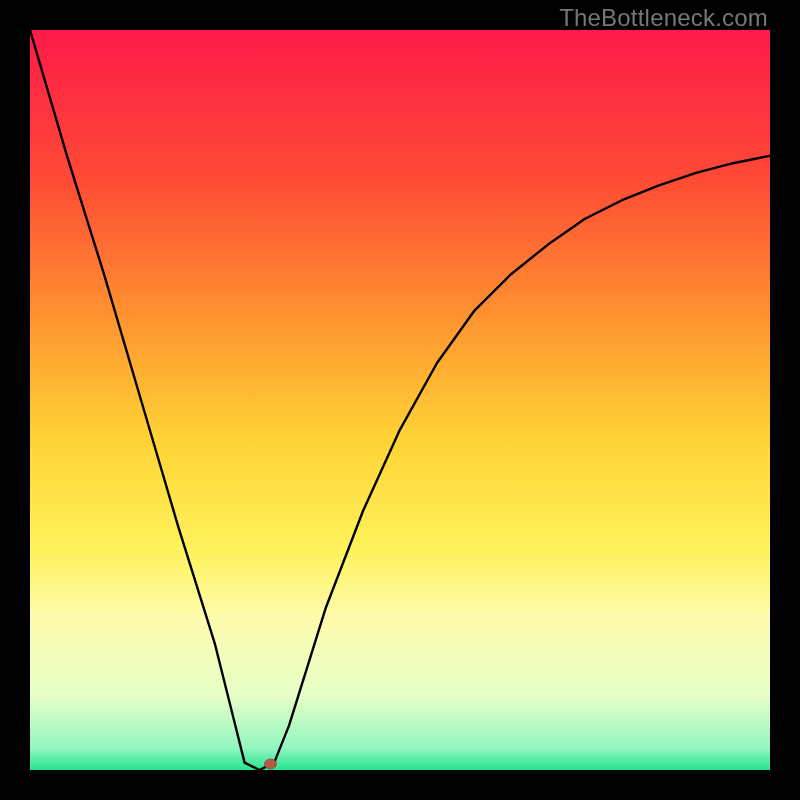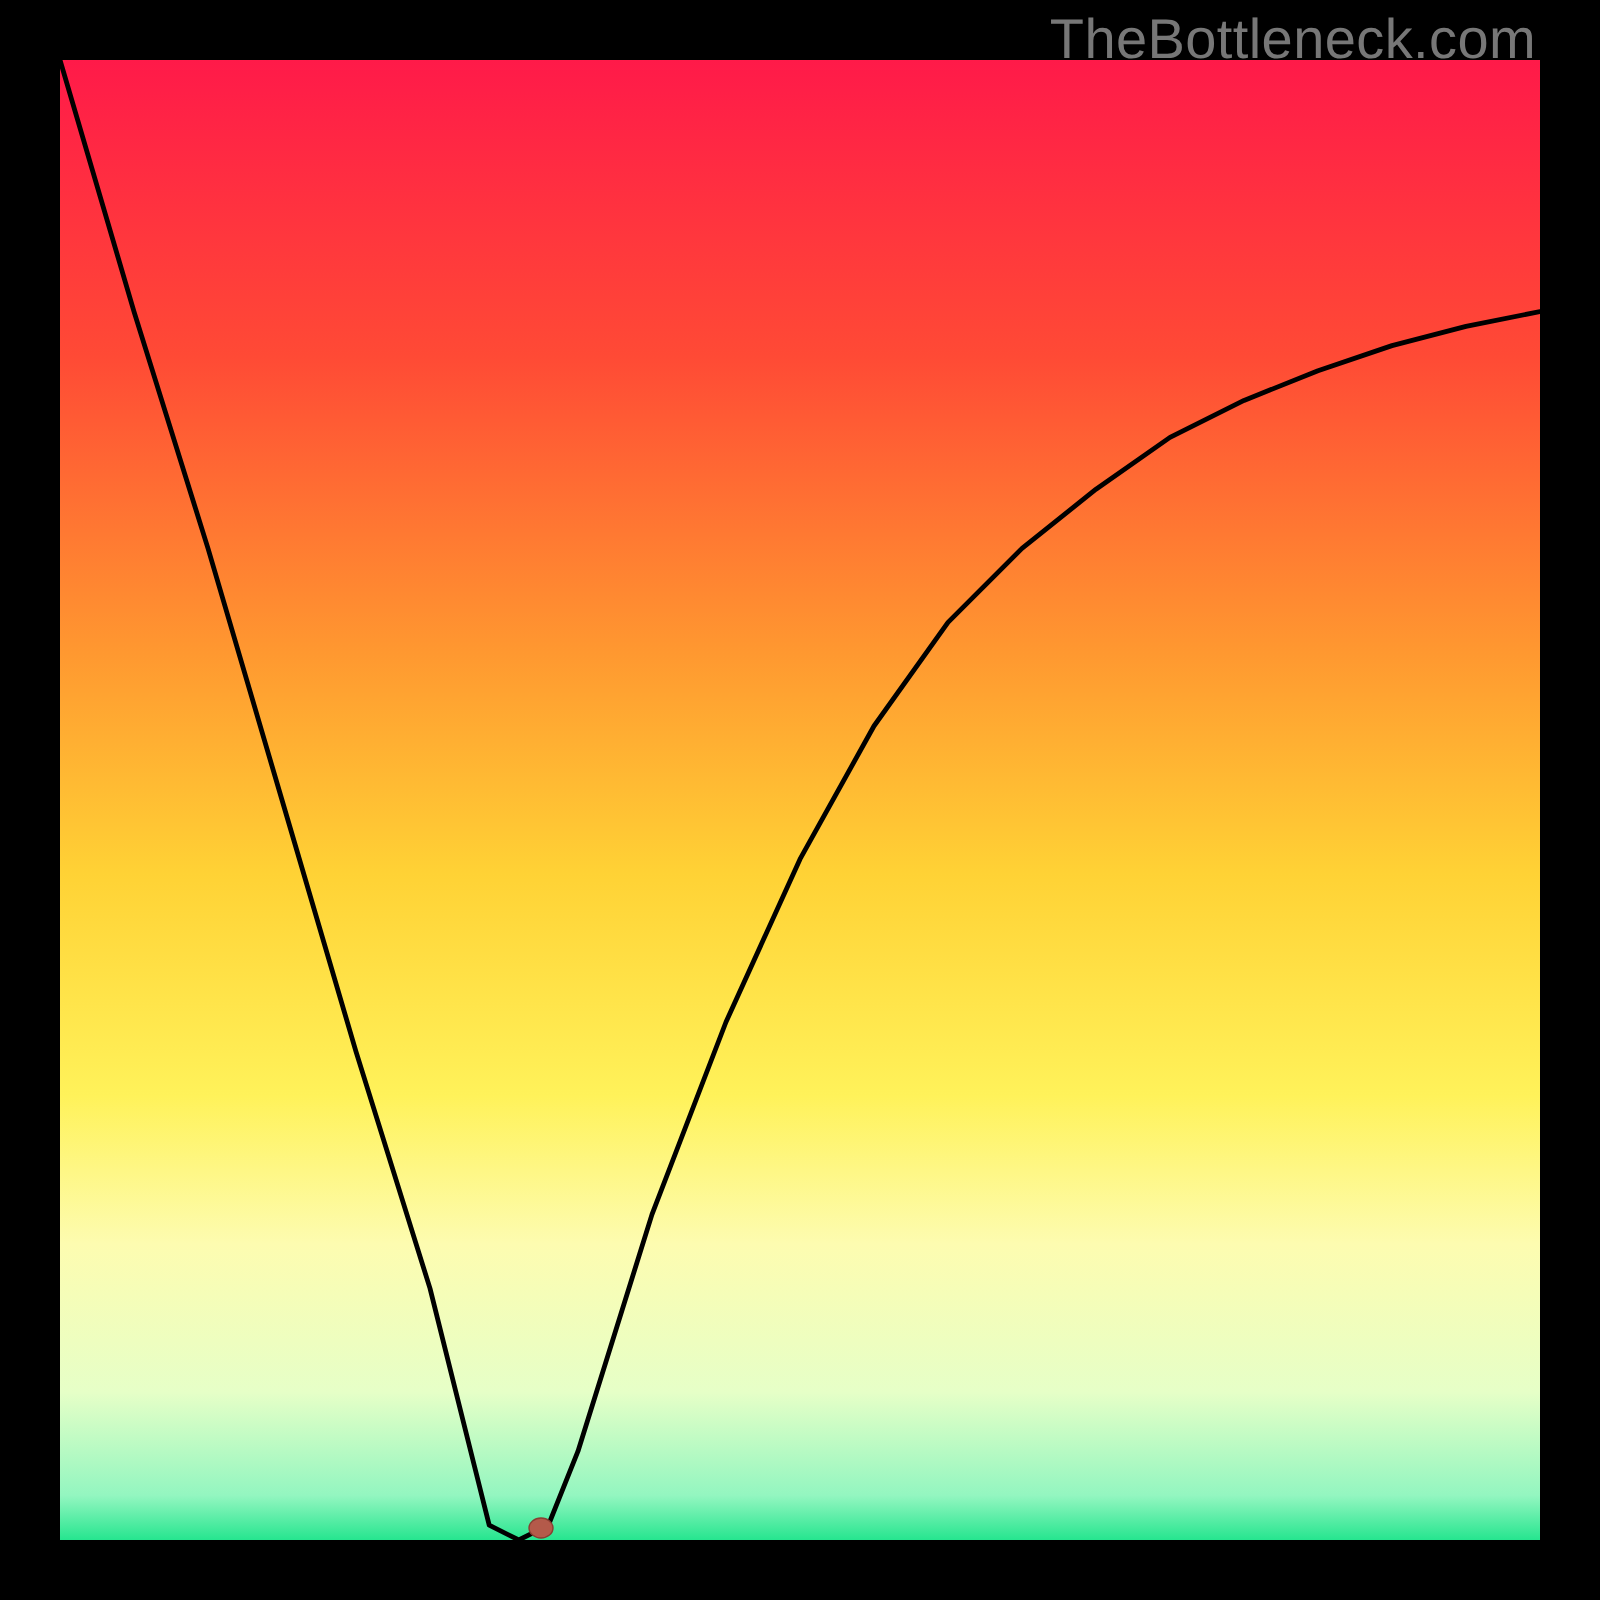--- a/index.html
+++ b/index.html
@@ -22,21 +22,21 @@
     left: 30px;
     top: 30px;
     width: 740px;
     height: 740px;
   }
   .wm {
     position: absolute;
     top: 4px;
     right: 32px;
     color: #777;
-    font-size: 28px;
+    font-size: 24px;
     letter-spacing: 0.2px;
   }
   svg {
     display: block;
   }
 </style>
 </head>
 <body>
 
 <div class="frame">

